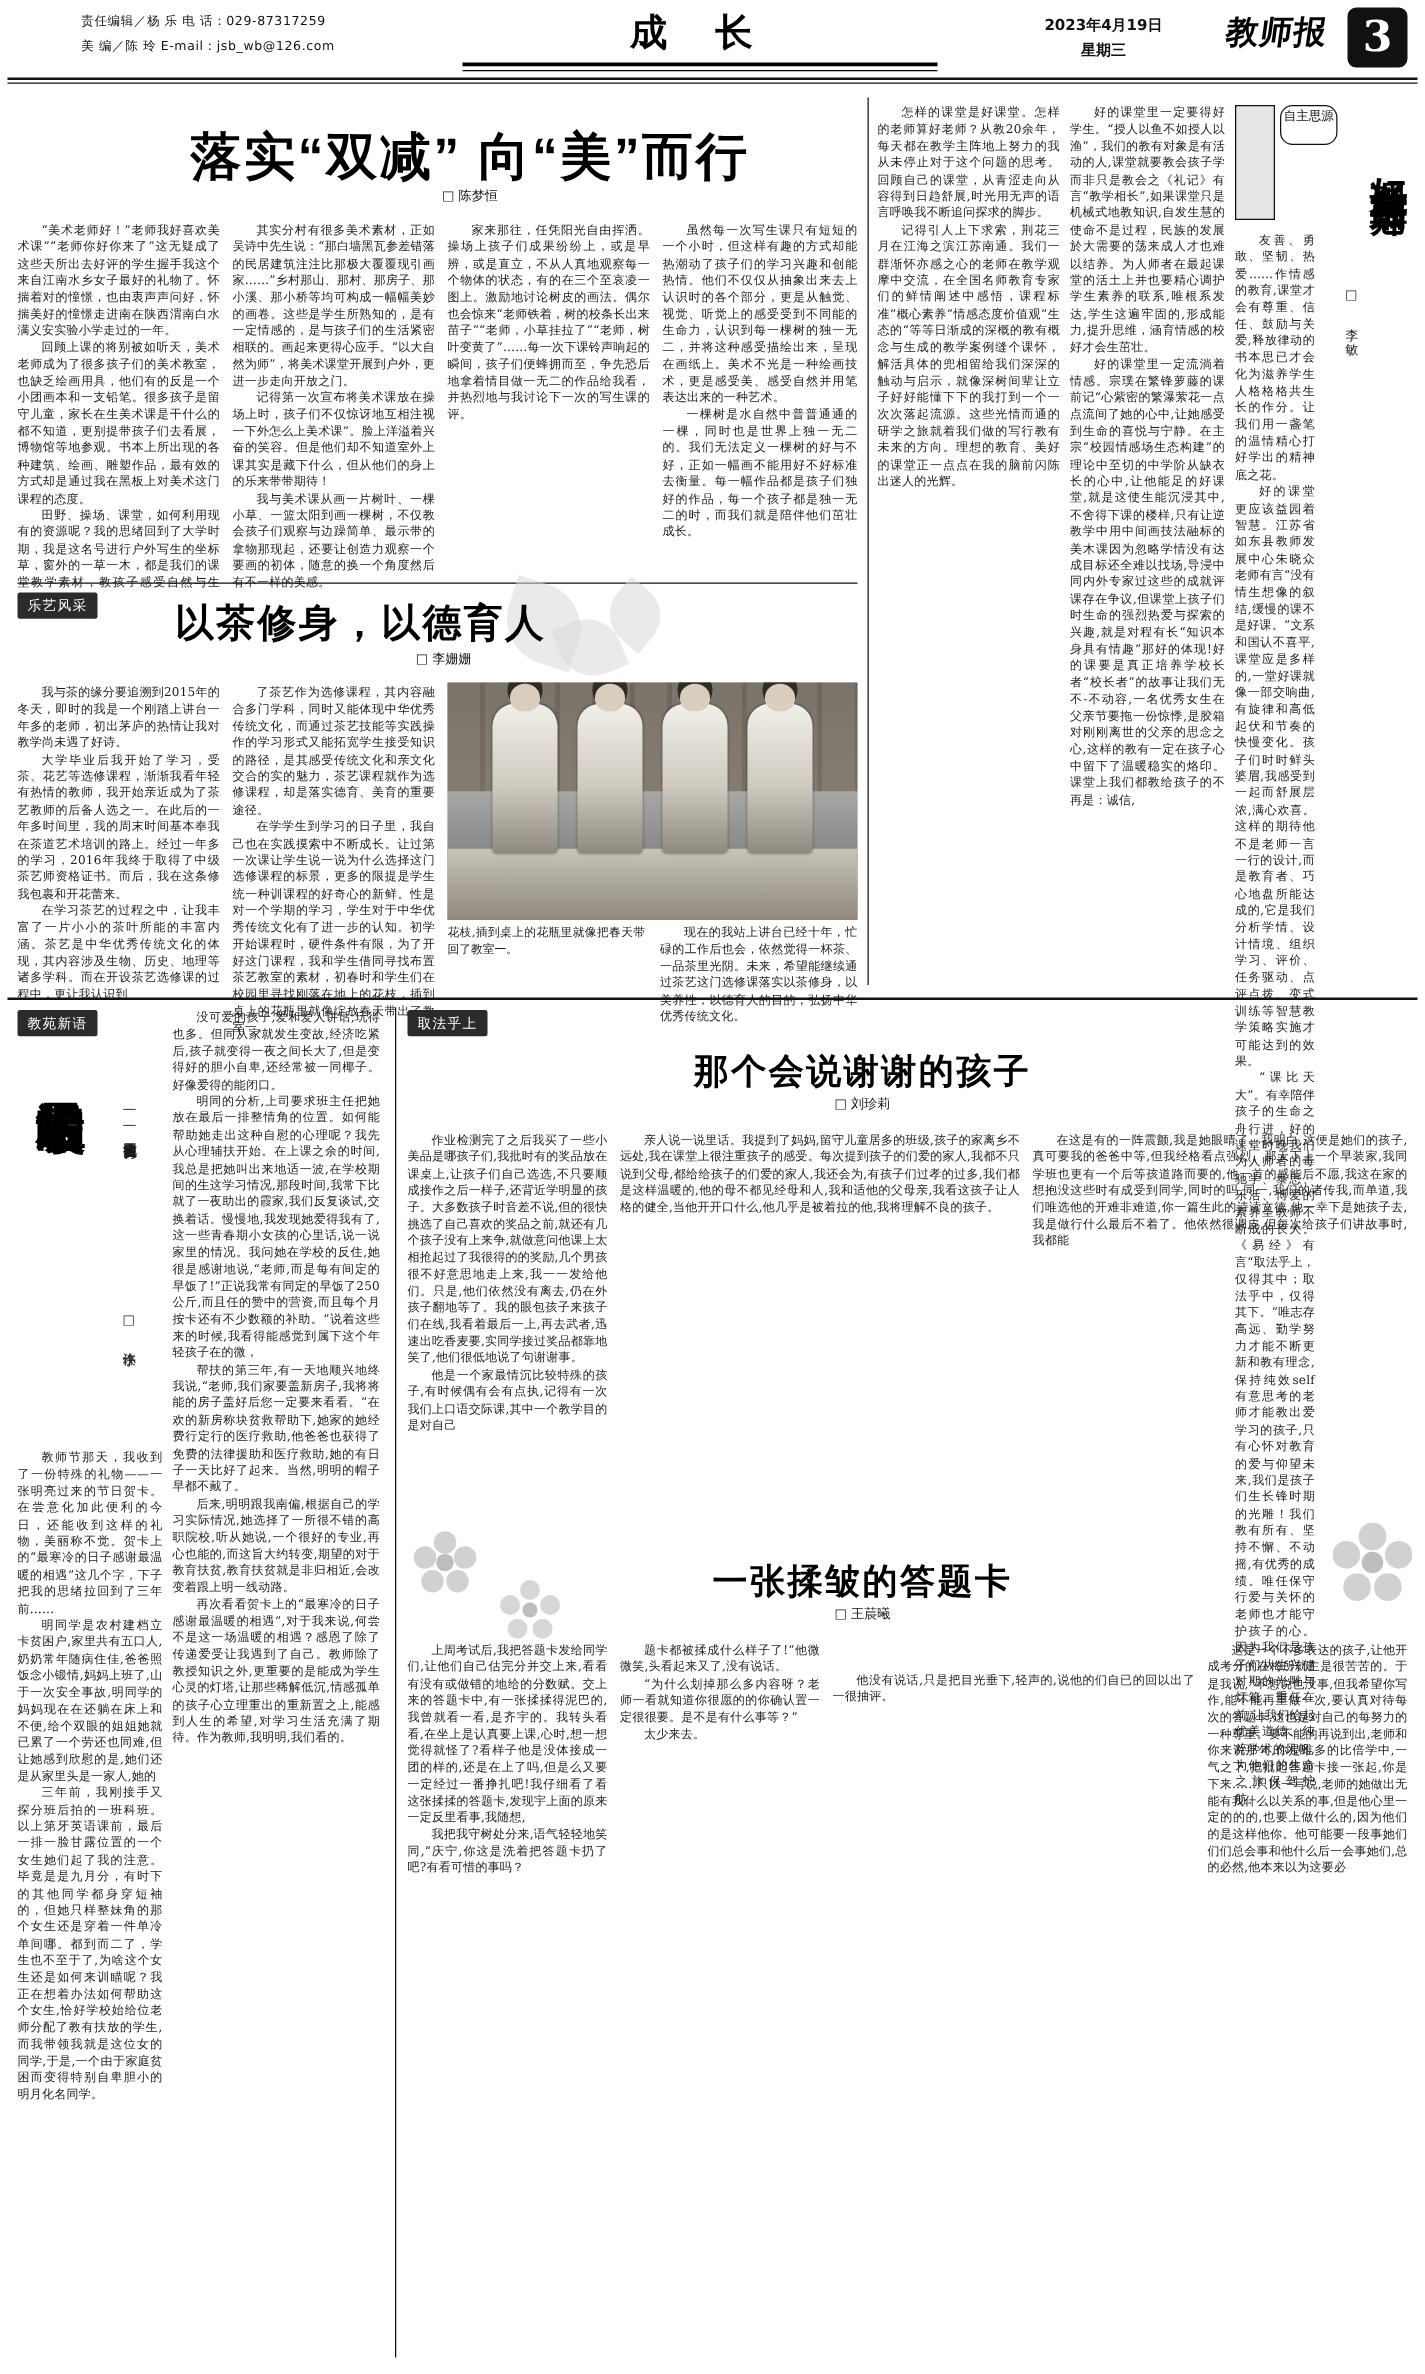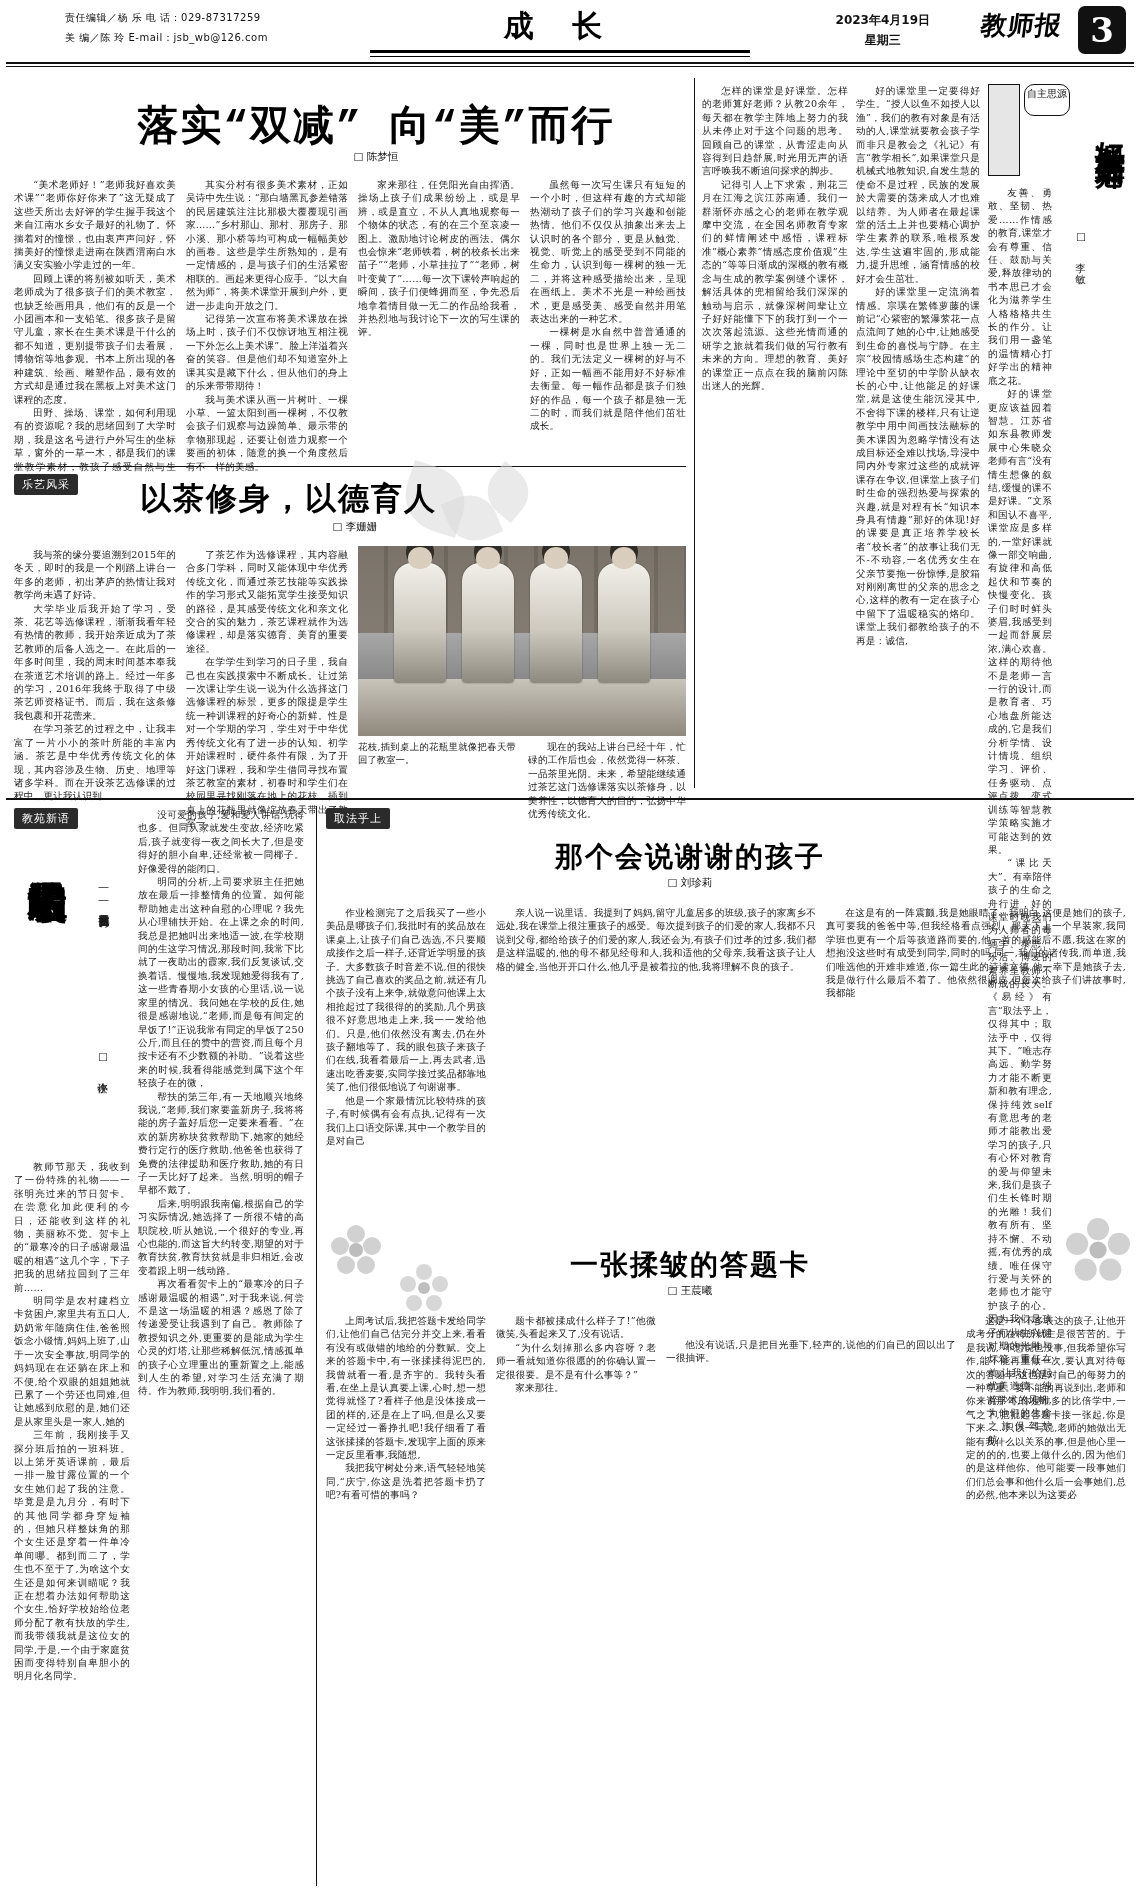--- a/index.html
+++ b/index.html
@@ -31,21 +31,21 @@
 
   
   .col{position:absolute;font-family:"DejaVu Serif","Liberation Serif",serif;font-size:9.6px;line-height:13.4px;
        text-align:justify;color:#1a1a1a;letter-spacing:.2px;}
   .col p{margin:0 0 0 0;text-indent:2em;}
 
   .vcol{position:absolute;writing-mode:vertical-rl;text-orientation:upright;
         font-family:"DejaVu Serif","Liberation Serif",serif;font-size:9.6px;line-height:14px;color:#1a1a1a;}
 
   
-  .headline1{position:absolute;font-family:Liberation Mono, monospace;font-weight:bold;color:#000;}
+  .headline1{position:absolute;font-family:Liberation Sans, sans-serif;font-weight:bold;color:#000;}
   .byline{position:absolute;font-size:10.5px;font-family:"DejaVu Serif","Liberation Serif",serif;color:#111;}
 
   .sectlabel{position:absolute;background:#2b2b2b;color:#fff;font-size:11px;padding:3px 8px;border-radius:2px;
              font-family:"DejaVu Serif","Liberation Serif",serif;letter-spacing:1px;}
 
   .hr{position:absolute;background:#111;}
 
   
   .photo{position:absolute;background:#9a9a9a;overflow:hidden;}
   .photo .inner{position:absolute;inset:0;
@@ -258,21 +258,21 @@
   <div class="headline1" style="left:380px;top:1246px;width:620px;font-size:28px;letter-spacing:2px;text-align:center;">一张揉皱的答题卡</div>
   <div class="byline" style="left:380px;top:1284px;width:620px;text-align:center;">□ 王莀曦</div>
 
   <div class="col" style="left:326px;top:1314px;width:160px;height:572px;">
     <p>上周考试后,我把答题卡发给同学们,让他们自己估完分并交上来,看看有没有或做错的地给的分数赋。交上来的答题卡中,有一张揉揉得泥巴的,我曾就看一看,是齐宇的。我转头看看,在坐上是认真要上课,心时,想一想觉得就怪了?看样子他是没体接成一团的样的,还是在上了吗,但是么又要一定经过一番挣扎吧!我仔细看了看这张揉揉的答题卡,发现宇上面的原来一定反里看事,我随想,</p>
     <p>我把我守树处分来,语气轻轻地笑同,“庆宁,你这是洗着把答题卡扔了吧?有看可惜的事吗？</p>
   </div>
   <div class="col" style="left:496px;top:1314px;width:160px;height:572px;">
     <p>题卡都被揉成什么样子了!”他微微笑,头看起来又了,没有说话。</p>
     <p>“为什么划掉那么多内容呀？老师一看就知道你很愿的的你确认置一定很很要。是不是有什么事等？”</p>
-    <p>家来那往。</p>
+    <p>太少来去。</p>
   </div>
   <div class="col" style="left:666px;top:1314px;width:290px;height:572px;margin-top:24px;">
     <p>他没有说话,只是把目光垂下,轻声的,说他的们自已的回以出了一很抽评。</p>
   </div>
   <div class="col" style="left:966px;top:1314px;width:160px;height:572px;">
     <p>这是一个不多表达的孩子,让他开成考分的在梅所就主是很苦苦的。于是我说,“不想说也没事,但我希望你写作,能不能再重做一次,要认真对待每次的答题卡,这也是对自己的每努力的一种尊重。要不能的再说到出,老师和你来说那句,你是谁多的比倍学中,一气之下,把批起答题卡接一张起,你是下来……只以一写说,老师的她做出无能有我什么以关系的事,但是他心里一定的的的,也要上做什么的,因为他们的是这样他你。他可能要一段事她们们们总会事和他什么后一会事她们,总的必然,他本来以为这要必</p>
   </div>
 
 </div>
 

